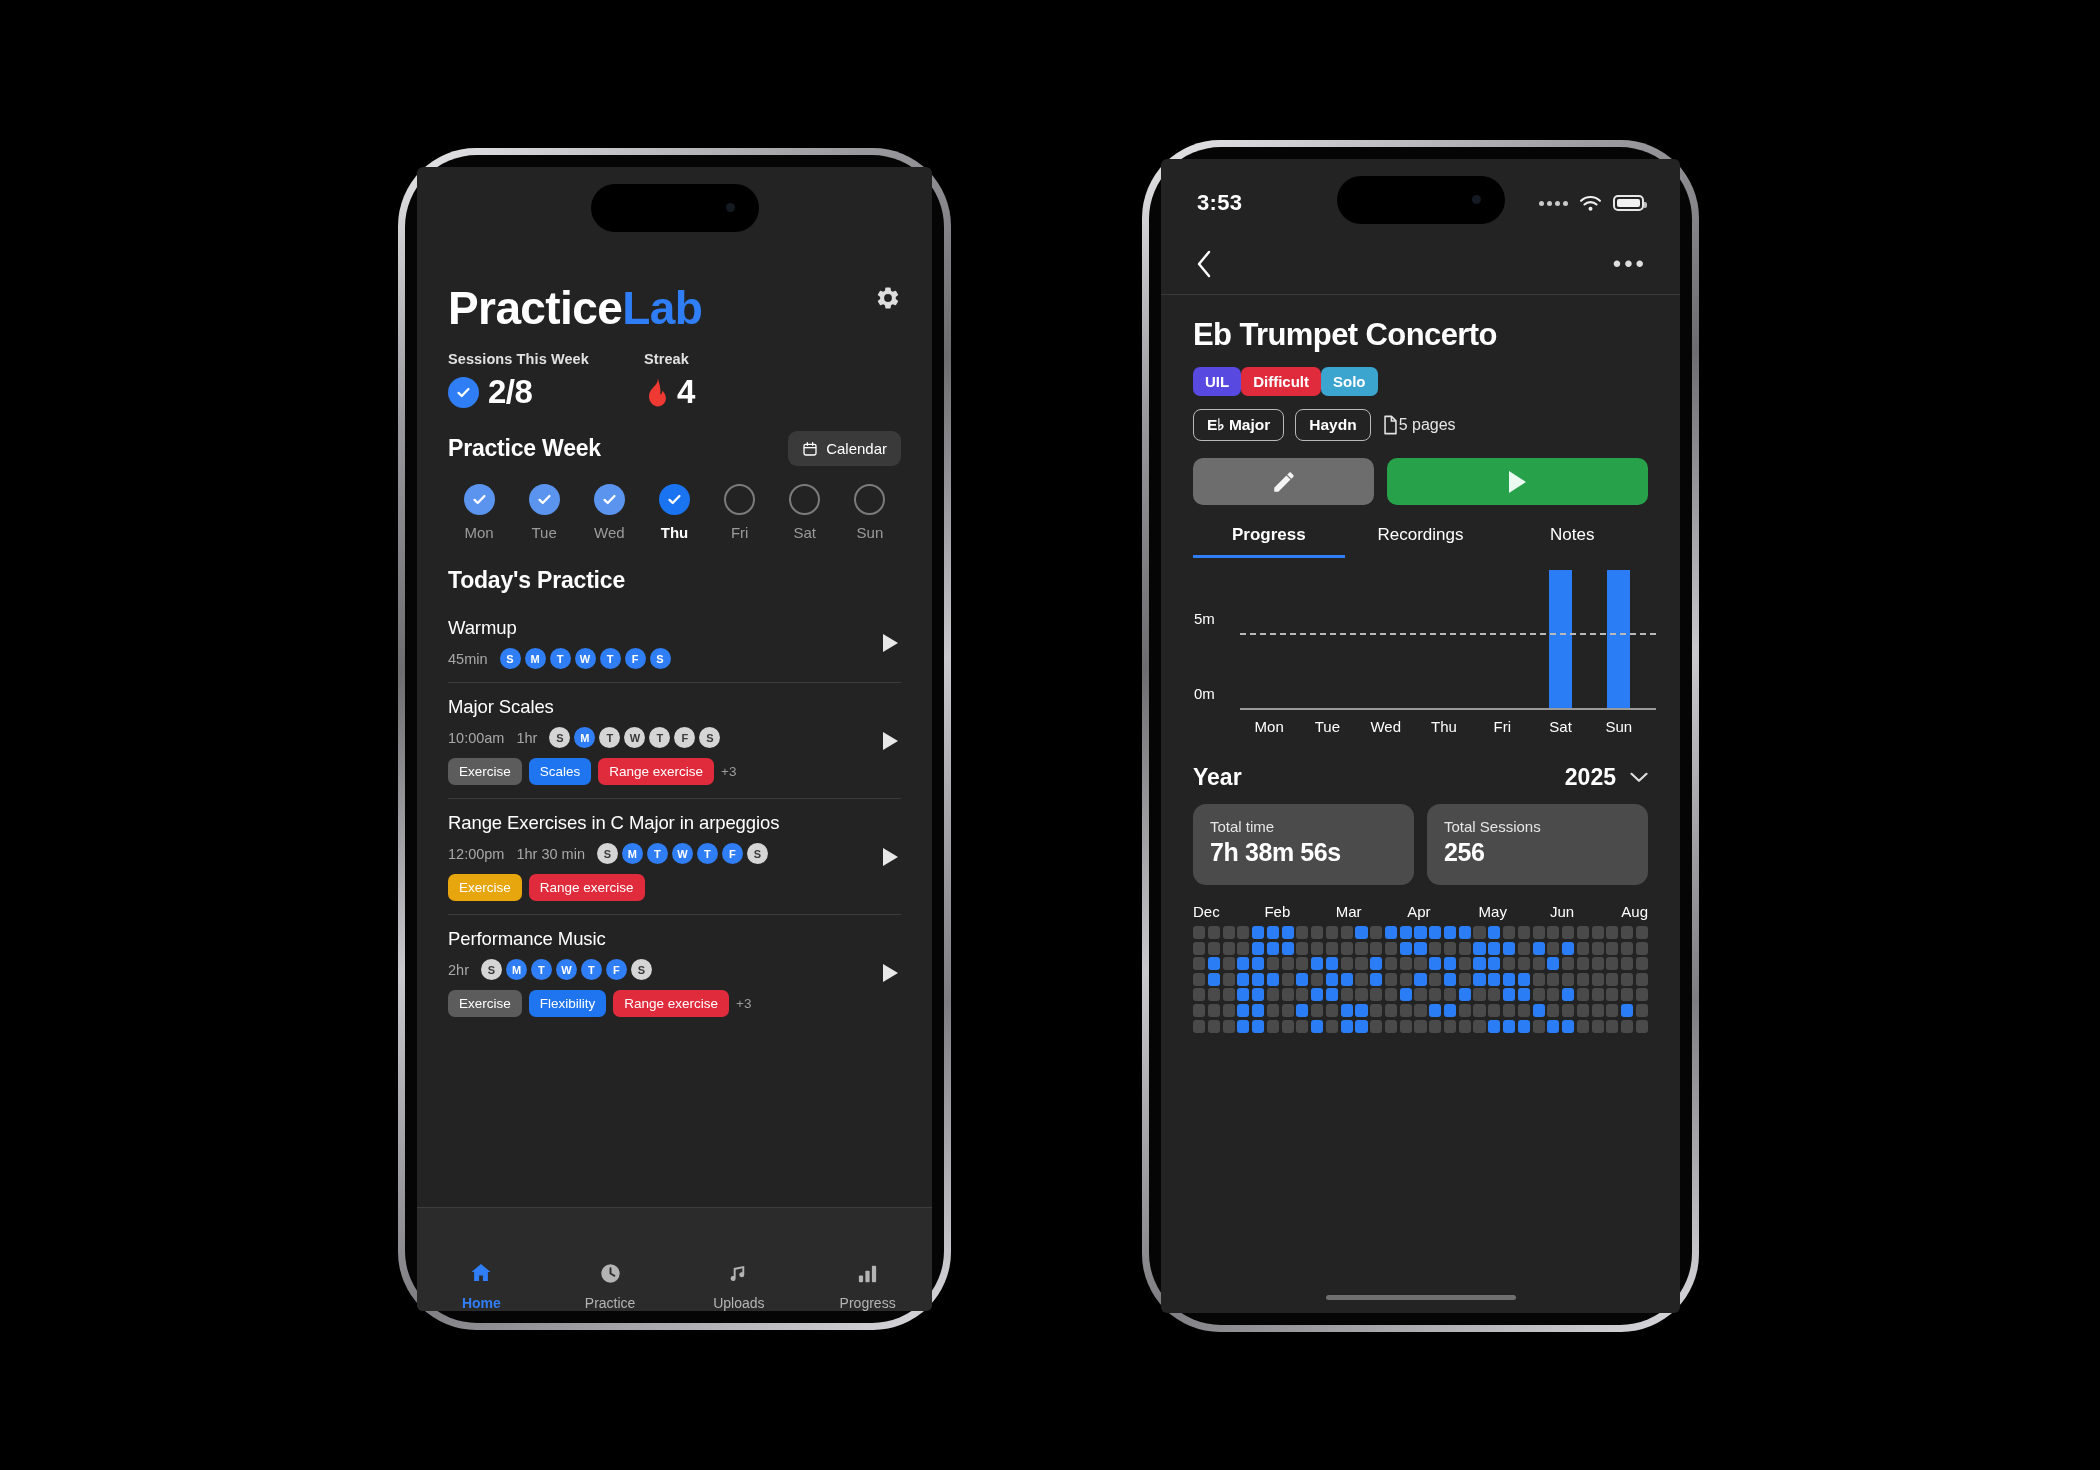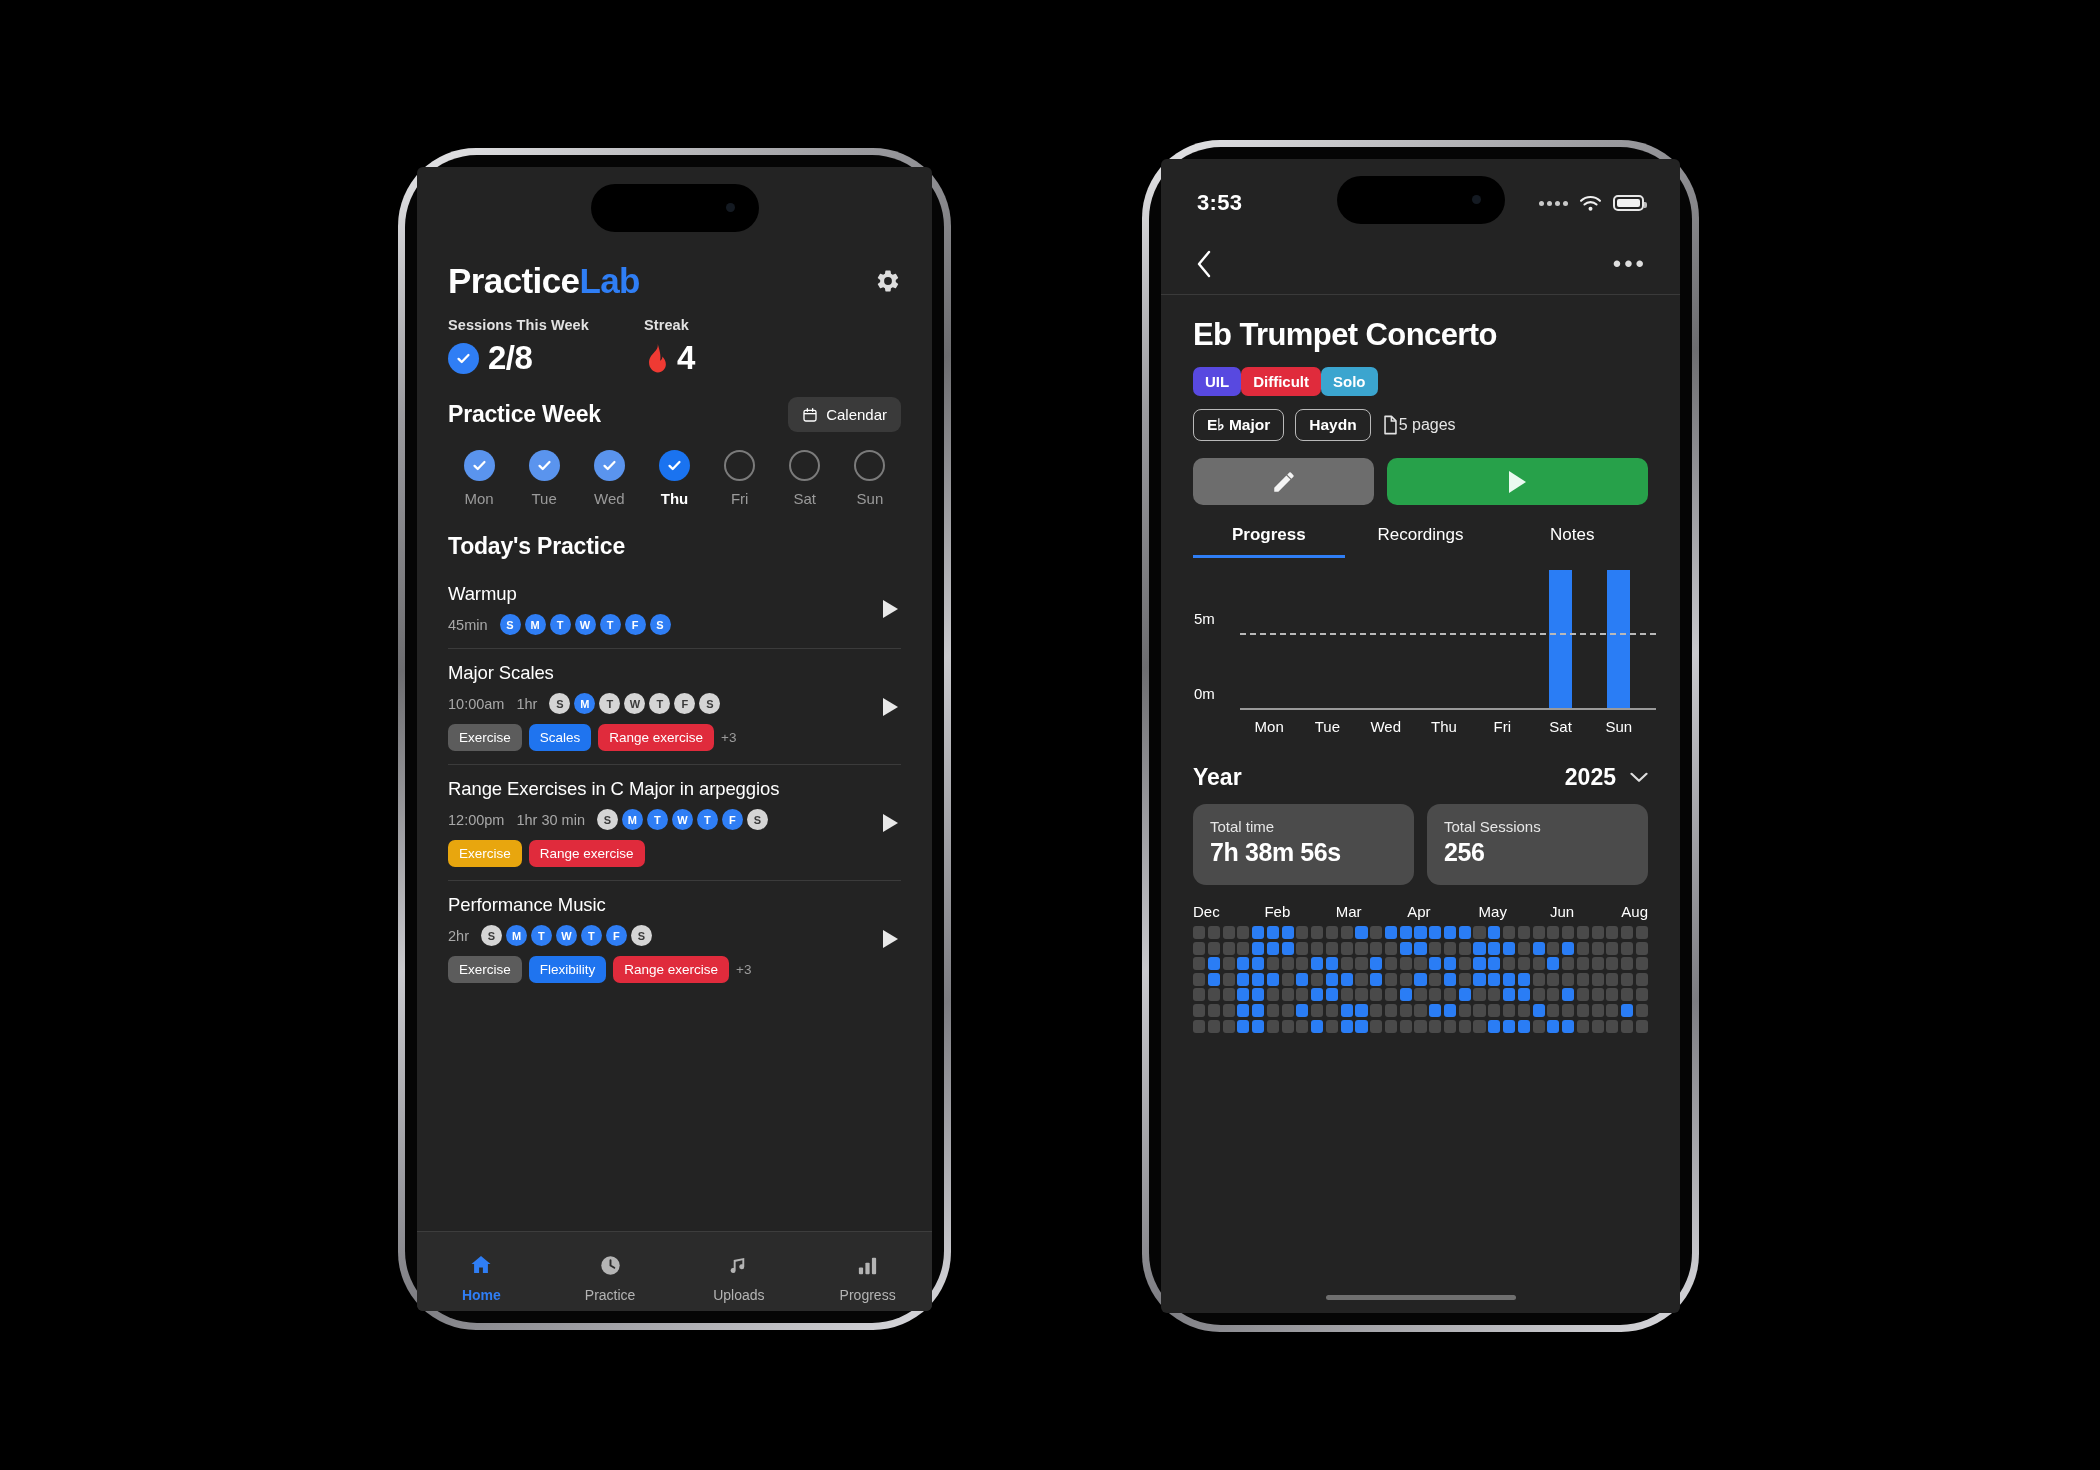--- a/index.html
+++ b/index.html
@@ -59,21 +59,21 @@
   .lp-body {
     position: absolute; inset: 0;
     padding: 78px 31px 0 31px;
     display: flex; flex-direction: column;
   }
   .brand-row {
     display: flex; align-items: center; justify-content: space-between;
     margin-top: 16px;
   }
   .brand {
-    font-size: 35px; font-weight: 700; letter-spacing: -0.6px;
+    font-size: 46px; font-weight: 700; letter-spacing: -0.6px; margin-top: 20px;
   }
   .brand .b-a { color:#fff; }
   .brand .b-b { color:#2f7ef5; }
   .gear { width: 26px; height: 26px; opacity:.92; }
 
   .stats-row { display:flex; margin-top: 16px; }
   .stat-block { width: 196px; }
   .stat-label {
     font-size: 14.5px; color:#e2e2e2; font-weight:600; letter-spacing:.1px;
   }
@@ -133,23 +133,23 @@
     position:absolute; right: 3px; top: 50%;
     transform: translateY(-50%);
     width:0; height:0;
     border-left: 15px solid #e8e8e8;
     border-top: 9px solid transparent;
     border-bottom: 9px solid transparent;
   }
 
   .tabbar {
     position:absolute; left:0; right:0; bottom:0;
-    height: 80px; background:#2b2b2b;
+    height: 104px; background:#2b2b2b;
     border-top:1px solid #3d3d3d;
-    display:flex; align-items:center; padding-top:13px;
+    display:flex; align-items:flex-end; padding-top:13px;
   }
   .tabitem { flex:1; display:flex; flex-direction:column; align-items:center; gap:6px; }
   .tabitem .tlabel { font-size:14px; color:#b4b4b4; }
   .tabitem.active .tlabel { color:#2f7ef5; font-weight:700; }
 
   
   .rp-body { position:absolute; inset:0; display:flex; flex-direction:column; }
   .statusbar {
     height: 74px; display:flex; align-items:center;
     justify-content:space-between; padding: 0 36px;

